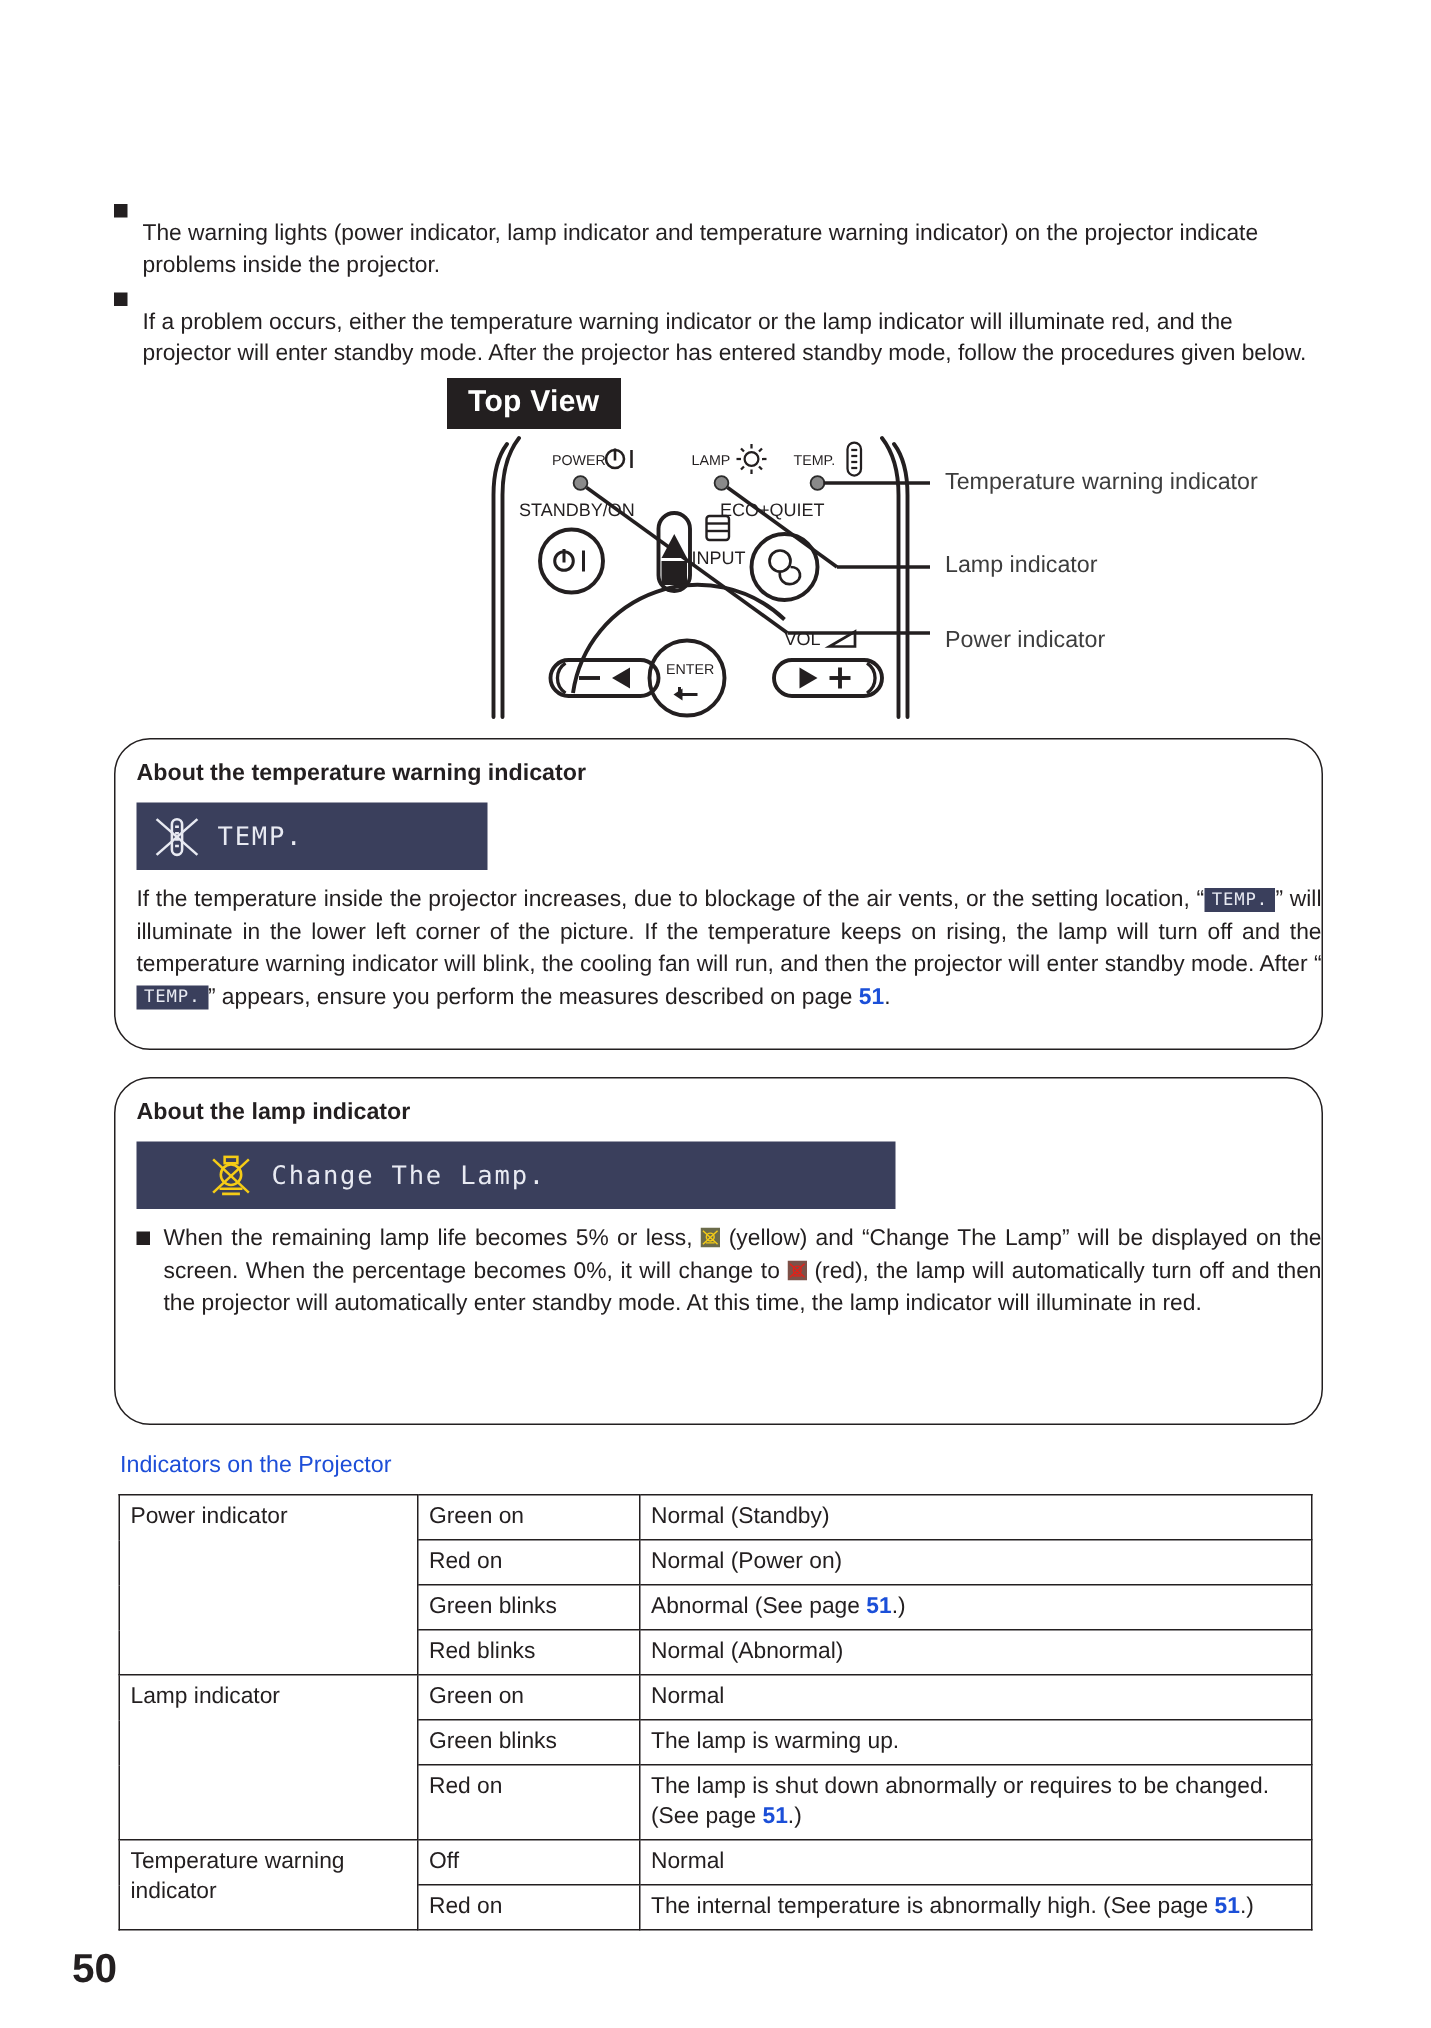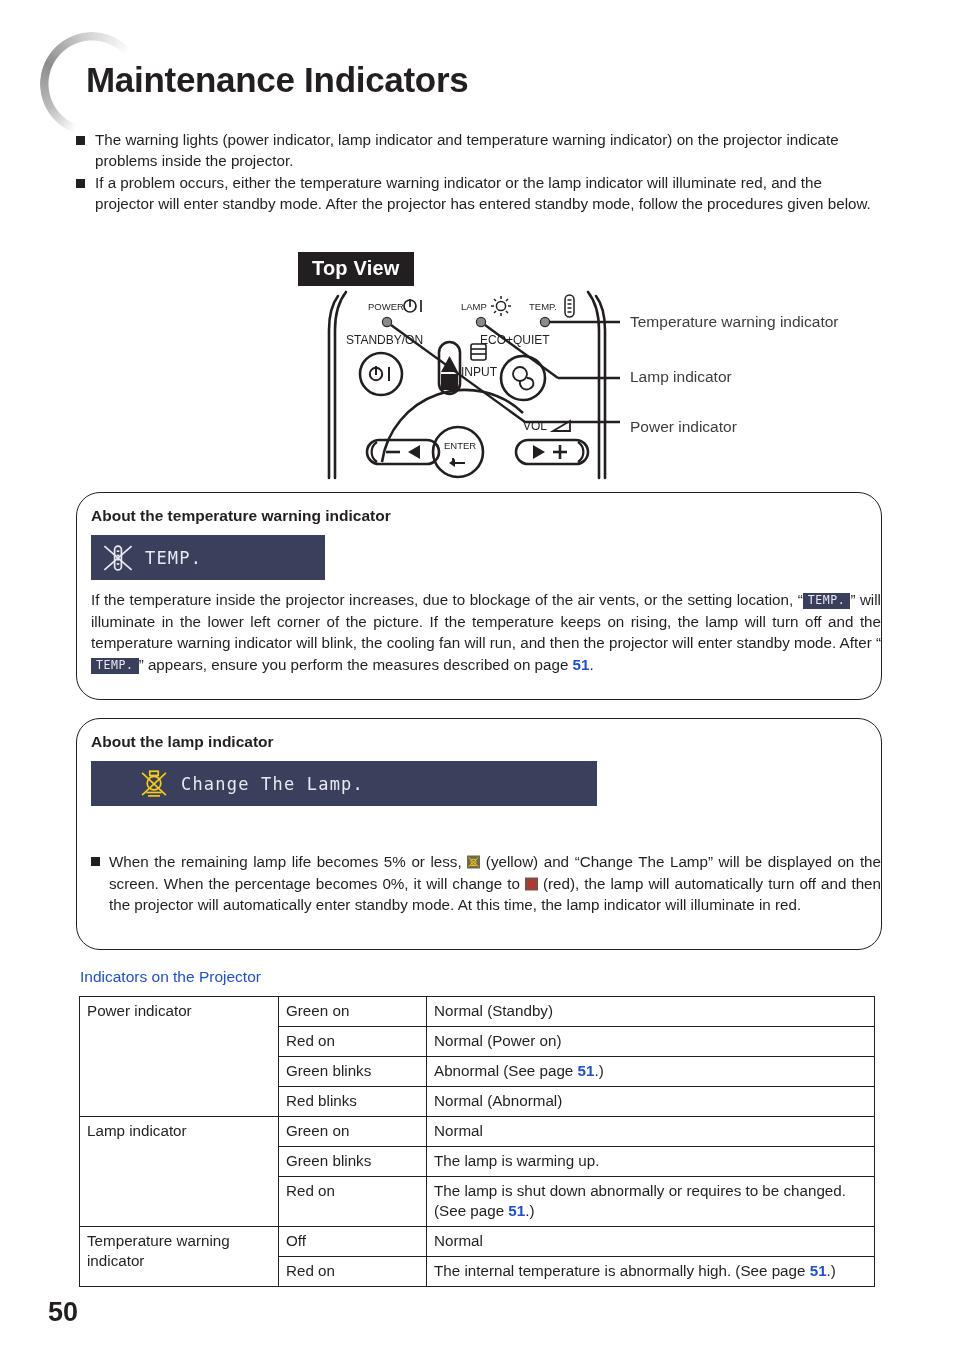--- a/index.html
+++ b/index.html
@@ -75,20 +75,21 @@
     width: 9px;
     height: 9px;
     background: #231f20;
     margin-top: 6px;
     margin-right: 10px;
   }
   .bullet-text {
     font-size: 15.2px;
     line-height: 20.5px;
     color: #231f20;
+    margin-top: 16px;
   }
 
   
   .topview-label {
     position: absolute;
     left: 298px;
     top: 252px;
     background: #231f20;
     color: #ffffff;
     font-size: 20px;
@@ -167,21 +168,21 @@
   .box-body {
     position: absolute;
     left: 14px;
     right: 0;
     font-size: 15.2px;
     line-height: 21.5px;
     color: #231f20;
     text-align: justify;
   }
   #temp-body { top: 96px; }
-  #lamp-body { top: 96px; margin-top: 36px; }
+  #lamp-body { top: 96px; }
 
   .inline-badge {
     display: inline-block;
     background: #3a3f5c;
     color: #e8eaf2;
     font-family: "DejaVu Sans Mono", monospace;
     font-size: 11.5px;
     letter-spacing: 0.6px;
     padding: 1px 5px 2px 5px;
     vertical-align: 1px;
@@ -237,24 +238,20 @@
     font-size: 27px;
     font-weight: bold;
     color: #231f20;
   }
 </style>
 </head>
 <body>
 
 <div class="page">
 
-  <div class="title-wrap">
-    <div class="deco-circle"></div>
-    <div class="page-title">Maintenance Indicators</div>
-  </div>
 
   <div class="intro">
     <div class="bullet-row">
       <div class="sq"></div>
       <div class="bullet-text">The warning lights (power indicator, lamp indicator and temperature warning indicator) on the projector indicate problems inside the projector.</div>
     </div>
     <div class="bullet-row">
       <div class="sq"></div>
       <div class="bullet-text">If a problem occurs, either the temperature warning indicator or the lamp indicator will illuminate red, and the projector will enter standby mode. After the projector has entered standby mode, follow the procedures given below.</div>
     </div>

